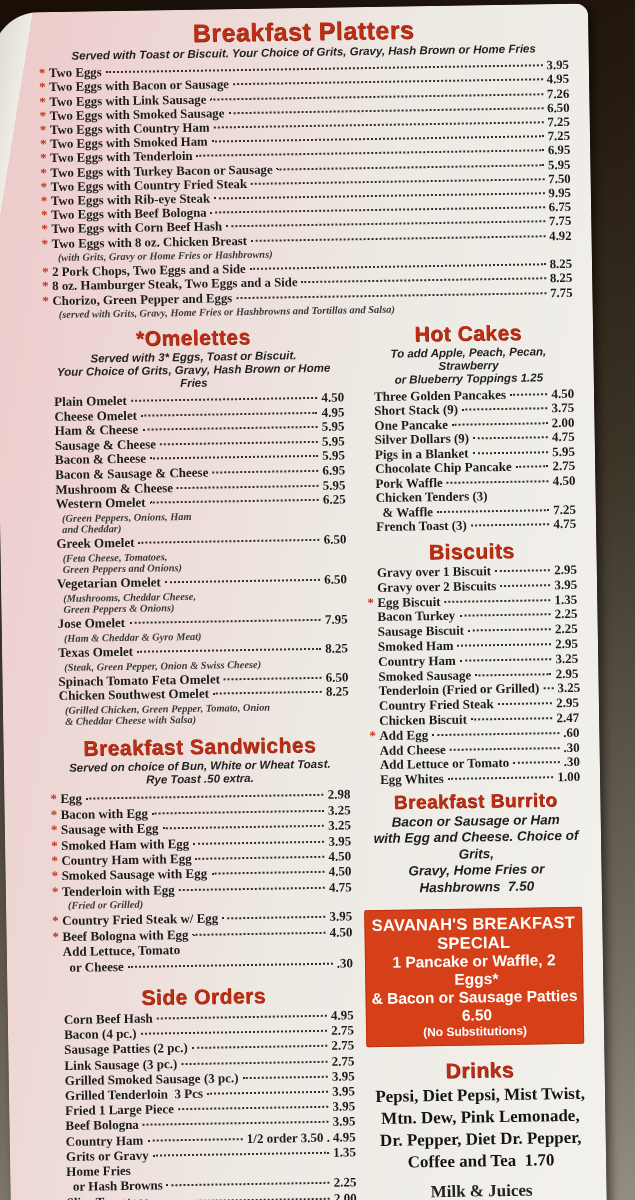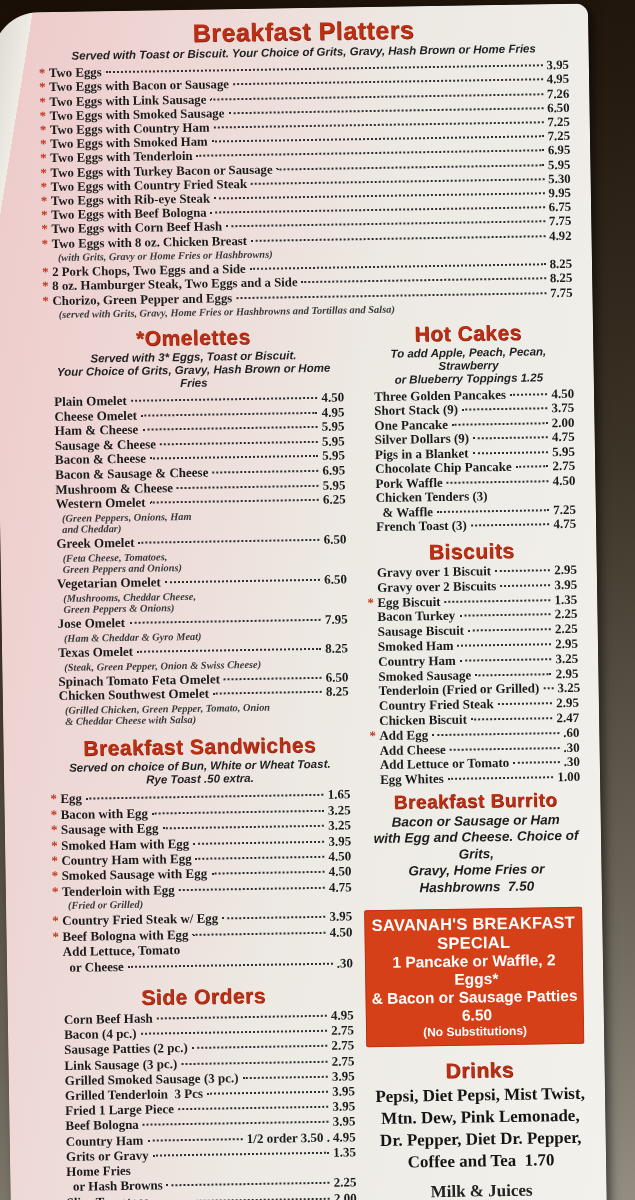--- a/index.html
+++ b/index.html
@@ -148,21 +148,21 @@
             <span class="price">5.95</span>
           </div>
 
   </div>
 
   <div class="mi">
     <div class="row">
             <span class="star">*</span>
             <span class="name">Two Eggs with Country Fried Steak</span>
             <span class="dots"></span>
-            <span class="price">5.30</span>
+            <span class="price">7.50</span>
           </div>
 
   </div>
 
   <div class="mi">
     <div class="row">
             <span class="star">*</span>
             <span class="name">Two Eggs with Rib-eye Steak</span>
             <span class="dots"></span>
             <span class="price">9.95</span>
@@ -376,21 +376,21 @@
       <section class="sec-sandwiches">
         <h2 class="title t-sec">Breakfast Sandwiches</h2>
         <div class="sub">Served on choice of Bun, White or Wheat Toast.
 Rye Toast .50 extra.</div>
         <div class="items">
   <div class="mi">
     <div class="row">
                 <span class="star">*</span>
                 <span class="name">Egg</span>
                 <span class="dots"></span>
-                <span class="price">1.65</span>
+                <span class="price">2.98</span>
               </div>
 
   </div>
 
   <div class="mi">
     <div class="row">
                 <span class="star">*</span>
                 <span class="name">Bacon with Egg</span>
                 <span class="dots"></span>
                 <span class="price">3.25</span>

